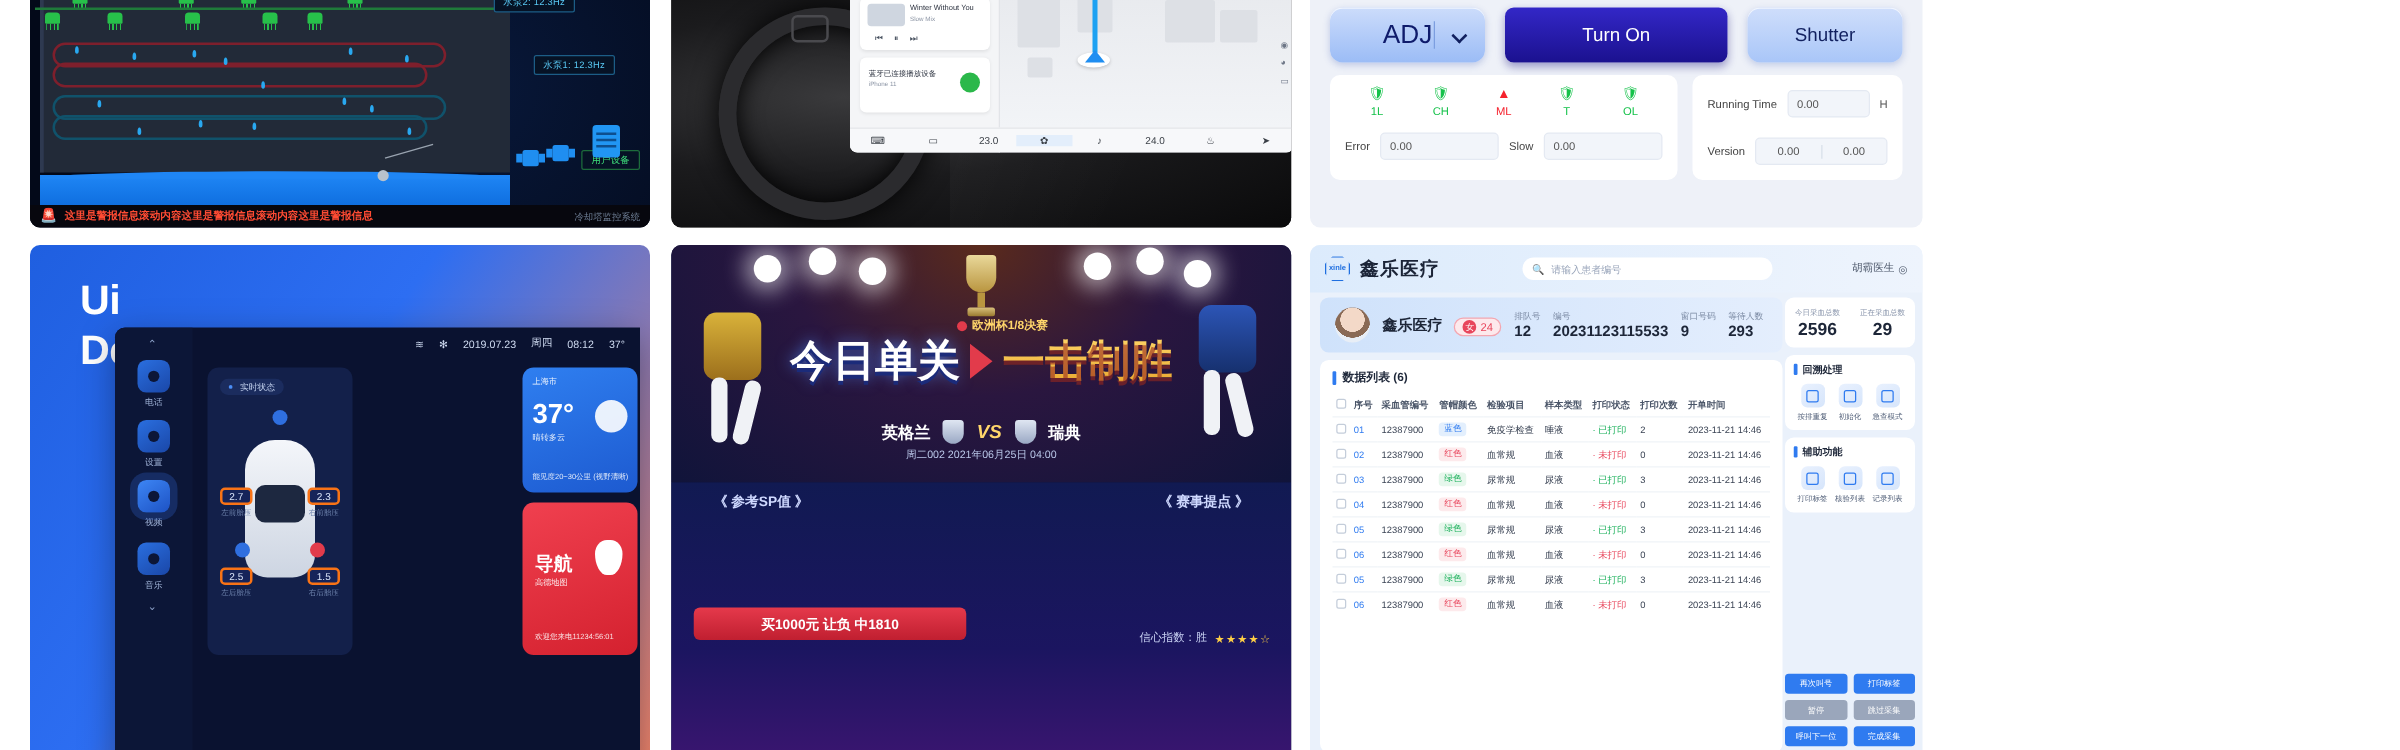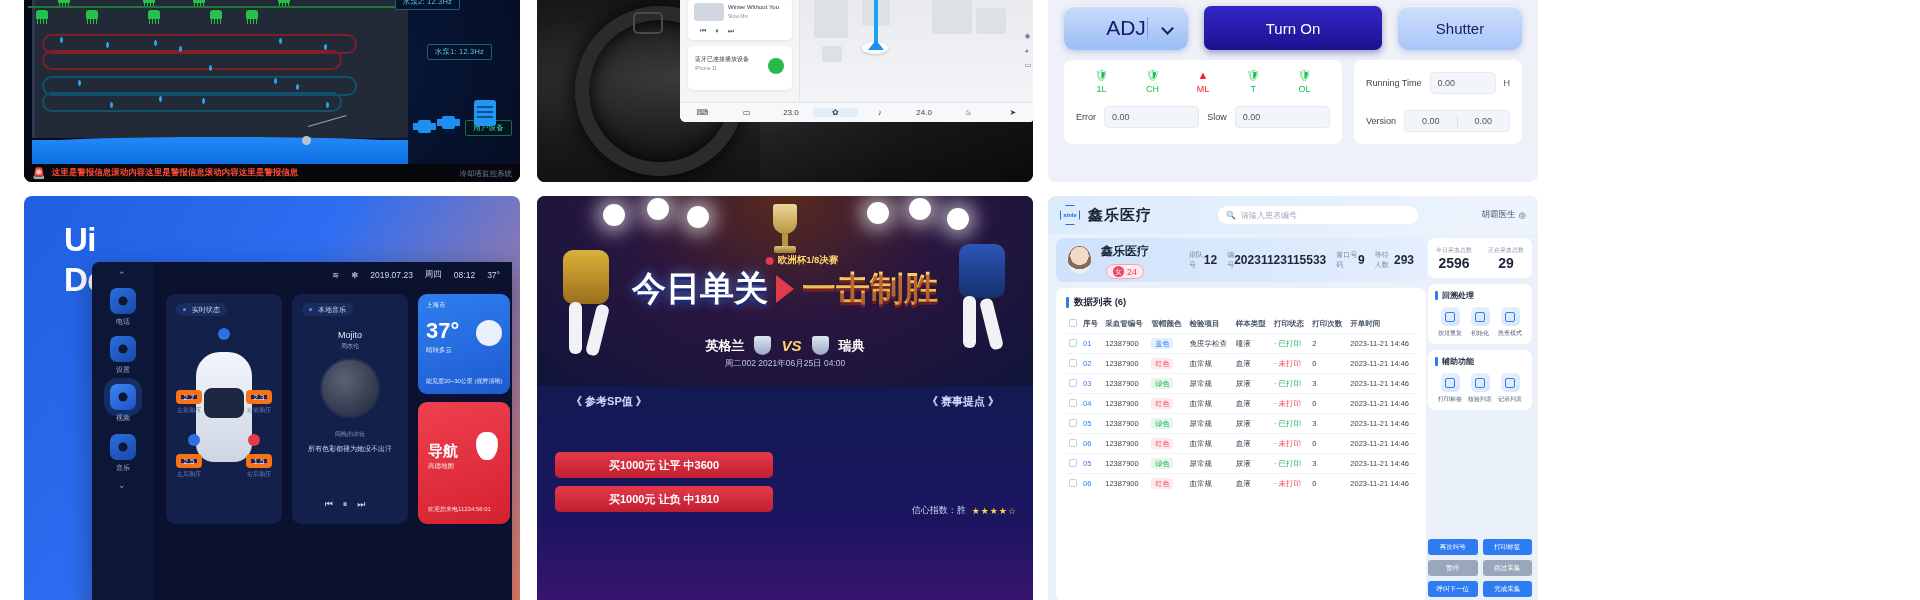--- a/index.html
+++ b/index.html
@@ -145,21 +145,21 @@
   .cs-top{position:absolute;left:62px;right:0;top:0;height:26px;display:flex;
      align-items:center;justify-content:flex-end;gap:12px;padding-right:12px;
      color:#cdd9ef;font-size:8.5px;}
   .cs-card{position:absolute;background:#13204a;border-radius:9px;}
   .chip{position:absolute;left:10px;top:9px;height:13px;padding:0 7px 0 16px;
      background:#1b2c5e;border-radius:7px;color:#c7d6f2;font-size:7px;
      display:flex;align-items:center;}
   .chip:before{content:"";position:absolute;left:7px;top:5px;width:3px;height:3px;
      border-radius:50%;background:#4b8ef7;}
   .pressure{position:absolute;width:26px;height:14px;background:#16245a;
-     border:5px solid #f97316;border-radius:4px;color:#dce6fa;font-size:8px;
+     border:2px solid #f97316;border-radius:4px;color:#dce6fa;font-size:8px;
      display:flex;align-items:center;justify-content:center;}
   .plabel{position:absolute;color:#6f84ae;font-size:6px;width:40px;text-align:center;}
   .lockdot{position:absolute;width:12px;height:12px;border-radius:50%;background:#2f6fe0;}
   .lockdot.red{background:#e23b4b;}
   .carbody{position:absolute;left:50%;transform:translateX(-50%);width:56px;height:110px;
      background:linear-gradient(#f4f6fa,#cdd5e2);border-radius:24px 24px 18px 18px;}
   .carwin{position:absolute;left:8px;right:8px;top:36px;height:30px;background:#1d2840;
      border-radius:8px;}
   .wcard{position:absolute;background:linear-gradient(160deg,#2f7ff0,#1d5ad0);border-radius:9px;
      color:#fff;}
@@ -232,21 +232,21 @@
   .pt-card{position:absolute;left:8px;right:112px;top:42px;height:44px;border-radius:7px;
      background:linear-gradient(90deg,#cfe2fb,#e4eefd);display:flex;align-items:center;padding:0 12px;gap:10px;}
   .avatar{width:28px;height:28px;border-radius:50%;
      background:radial-gradient(circle at 50% 35%,#f3d9c8 0 42%,#8a6a55 43% 62%,#e8eef6 63%);}
   .pt-name{font-size:12px;font-weight:bold;color:#1d2638;}
   .pt-badge{display:inline-flex;align-items:center;gap:3px;border:1px solid #f4a6b0;
      background:#fde9ec;border-radius:9px;padding:1px 6px;margin-left:5px;}
   .pt-badge .g{width:11px;height:11px;border-radius:50%;background:#e8465c;color:#fff;
      font-size:7px;display:flex;align-items:center;justify-content:center;}
   .pt-badge .a{color:#e8465c;font-size:9px;}
-  .pt-field{display:flex;flex-direction:row;align-items:center;}
+  .pt-field{display:flex;flex-direction:column;align-items:flex-start;}
   .pt-field .k{font-size:7px;color:#7b8aa3;}
   .pt-field .v{font-size:12px;font-weight:bold;color:#1d2638;}
   .list-wrap{position:absolute;left:8px;right:112px;top:92px;bottom:6px;background:#fff;
      border-radius:7px;padding:8px 10px;}
   .list-title{font-size:9.5px;font-weight:bold;color:#1d2638;display:flex;align-items:center;gap:5px;}
   .list-title:before{content:"";width:3px;height:11px;background:#2f7bf0;border-radius:1px;}
   table{width:100%;border-collapse:collapse;margin-top:6px;}
   th{font-size:7.5px;color:#4a5568;font-weight:bold;text-align:left;padding:4px 3px;}
   td{font-size:7.5px;color:#3a4354;padding:4px 3px;border-top:1px solid #f0f3f8;}
   .cb{width:8px;height:8px;border:1px solid #c4cdda;border-radius:2px;display:inline-block;}
@@ -505,29 +505,20 @@
         <div class="pressure" style="right:10px;top:96px">2.3</div>
         <div class="plabel" style="right:3px;top:112px">右前胎压</div>
         <div class="pressure" style="left:10px;top:160px">2.5</div>
         <div class="plabel" style="left:3px;top:176px">左后胎压</div>
         <div class="pressure" style="right:10px;top:160px">1.5</div>
         <div class="plabel" style="right:3px;top:176px">右后胎压</div>
         <div class="lockdot" style="left:22px;top:140px"></div>
         <div class="lockdot red" style="right:22px;top:140px"></div>
       </div>
 
-      <div class="cs-card" style="left:200px;top:32px;width:116px;height:230px">
-        <span class="chip">本地音乐</span>
-        <div style="position:absolute;left:0;right:0;top:36px;text-align:center;color:#e6edfb;font-size:9px">Mojito</div>
-        <div style="position:absolute;left:0;right:0;top:48px;text-align:center;color:#93a5c9;font-size:6px">周杰伦</div>
-        <div class="album" style="top:64px"></div>
-        <div style="position:absolute;left:0;right:0;top:136px;text-align:center;color:#7f93bb;font-size:6px">闽晚的浓妆</div>
-        <div style="position:absolute;left:8px;right:8px;top:150px;text-align:center;color:#c9d6ef;font-size:7px">所有色彩都褪为她没不出汗</div>
-        <div style="position:absolute;left:0;right:0;bottom:14px;text-align:center;color:#c9d6ef;font-size:9px;letter-spacing:10px">⏮⏸⏭</div>
-      </div>
 
       <div class="wcard" style="left:326px;top:32px;width:92px;height:100px">
         <div style="position:absolute;left:8px;top:7px;font-size:6.5px;opacity:.9">上海市</div>
         <div style="position:absolute;left:8px;top:24px;font-size:22px;font-weight:bold">37°</div>
         <div style="position:absolute;left:8px;top:52px;font-size:6.5px;opacity:.88">晴转多云</div>
         <div style="position:absolute;left:8px;bottom:8px;font-size:6px;opacity:.85">能见度20~30公里 (视野清晰)</div>
         <div style="position:absolute;right:8px;top:26px;width:26px;height:26px;border-radius:50%;background:#fff;opacity:.9"></div>
       </div>
 
       <div class="rcard" style="left:326px;top:140px;width:92px;height:122px">
@@ -582,21 +573,20 @@
         <span class="vs-badge"></span>
         <span>瑞典</span>
       </div>
       <div class="match-meta">周二002  2021年06月25日 04:00</div>
     </div>
 
     <div class="fb-bottom">
       <div class="sec-head" style="left:34px;top:8px">《 参考SP值 》</div>
       <div class="sec-head" style="right:34px;top:8px">《 赛事提点 》</div>
 
-      <div class="odds-btn odds-red" style="left:18px;top:66px;width:218px">买1000元   让平   中3600</div>
       <div class="odds-btn odds-red" style="left:18px;top:100px;width:218px">买1000元   让负   中1810</div>
 
       <div style="position:absolute;right:16px;top:118px;display:flex;align-items:center;gap:6px">
         <span style="color:#cbd4f5;font-size:9px">信心指数：胜</span>
         <span class="stars">★★★★☆</span>
       </div>
     </div>
   </div>
 
   <div class="panel" id="p7">

